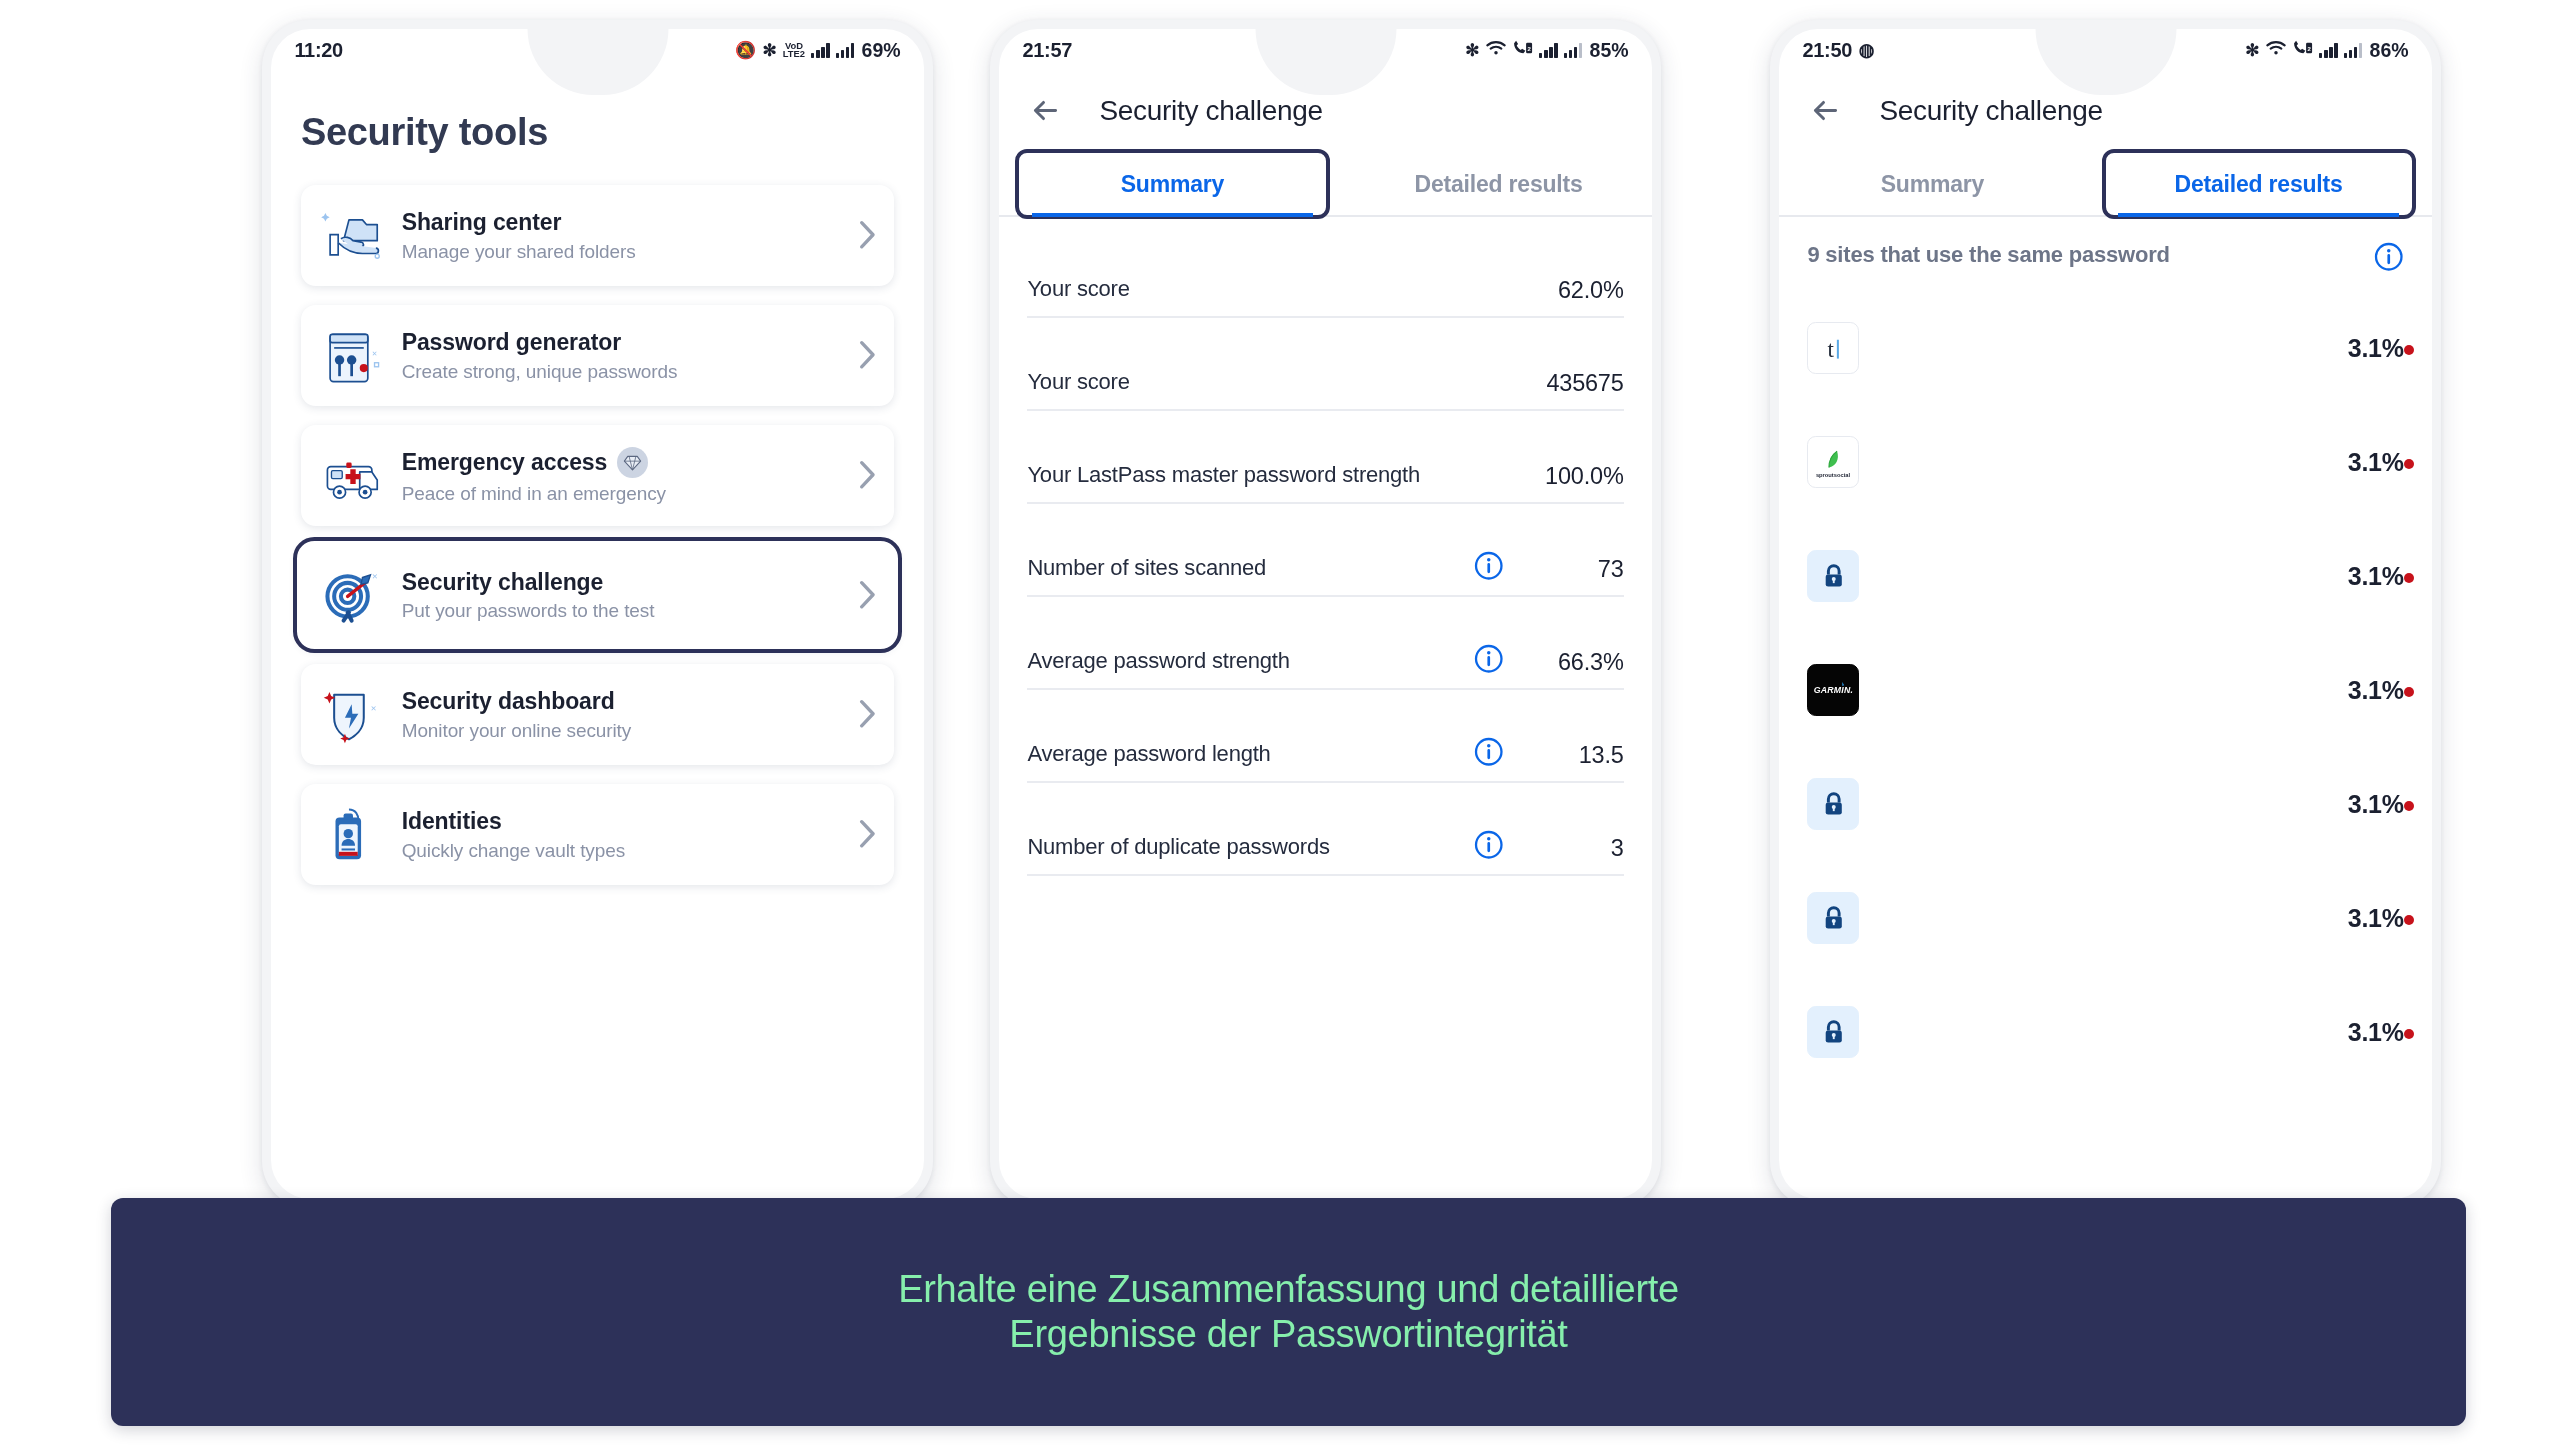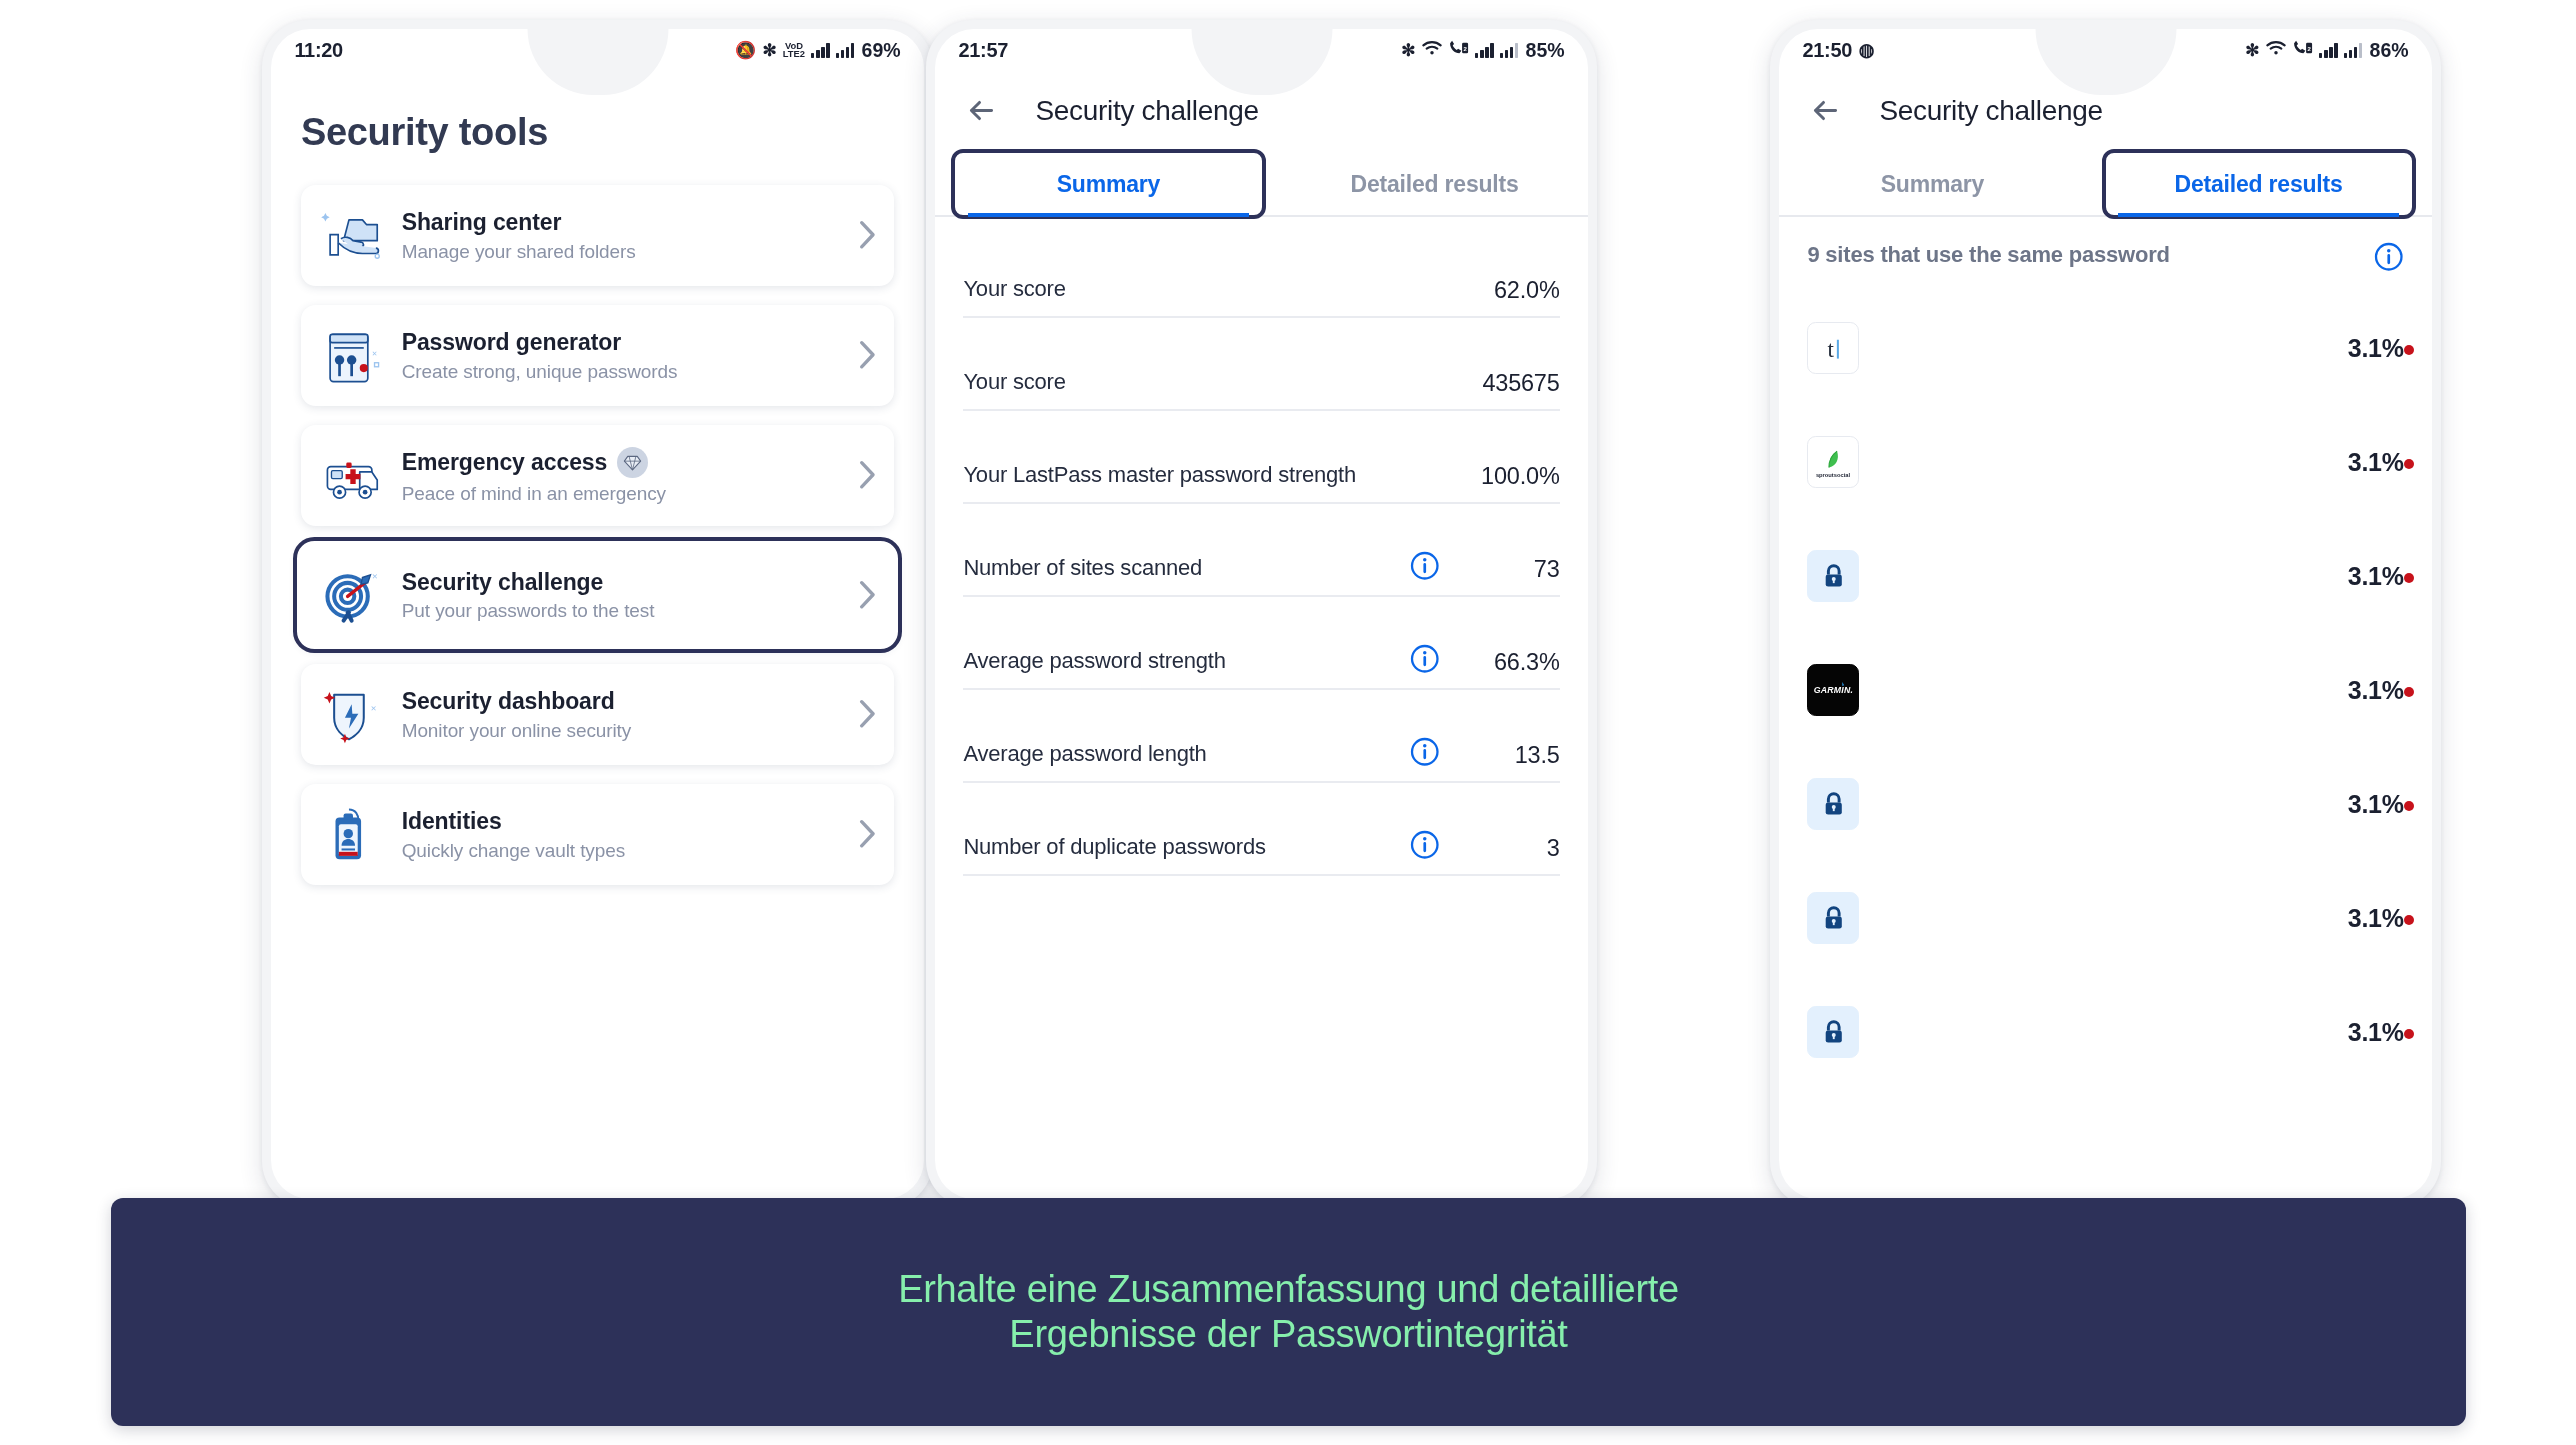--- a/index.html
+++ b/index.html
@@ -16,21 +16,21 @@
     position: absolute;
     top: 20px;
     width: 671px;
     height: 1188px;
     background: #f3f4f6;
     border-radius: 47px;
     box-shadow: 0 6.7px 23px rgba(40,50,80,.14), 0 1.3px 5.4px rgba(40,50,80,.08);
     padding: 9.4px;
   }
   .phone.p1 { left: 262px; }
-  .phone.p2 { left: 926px; }
+  .phone.p2 { left: 990px; }
   .phone.p3 { left: 1770px; }
 
   .screen {
     position: relative;
     width: 100%; height: 100%;
     background: #ffffff;
     border-radius: 39px;
     overflow: hidden;
   }
 

